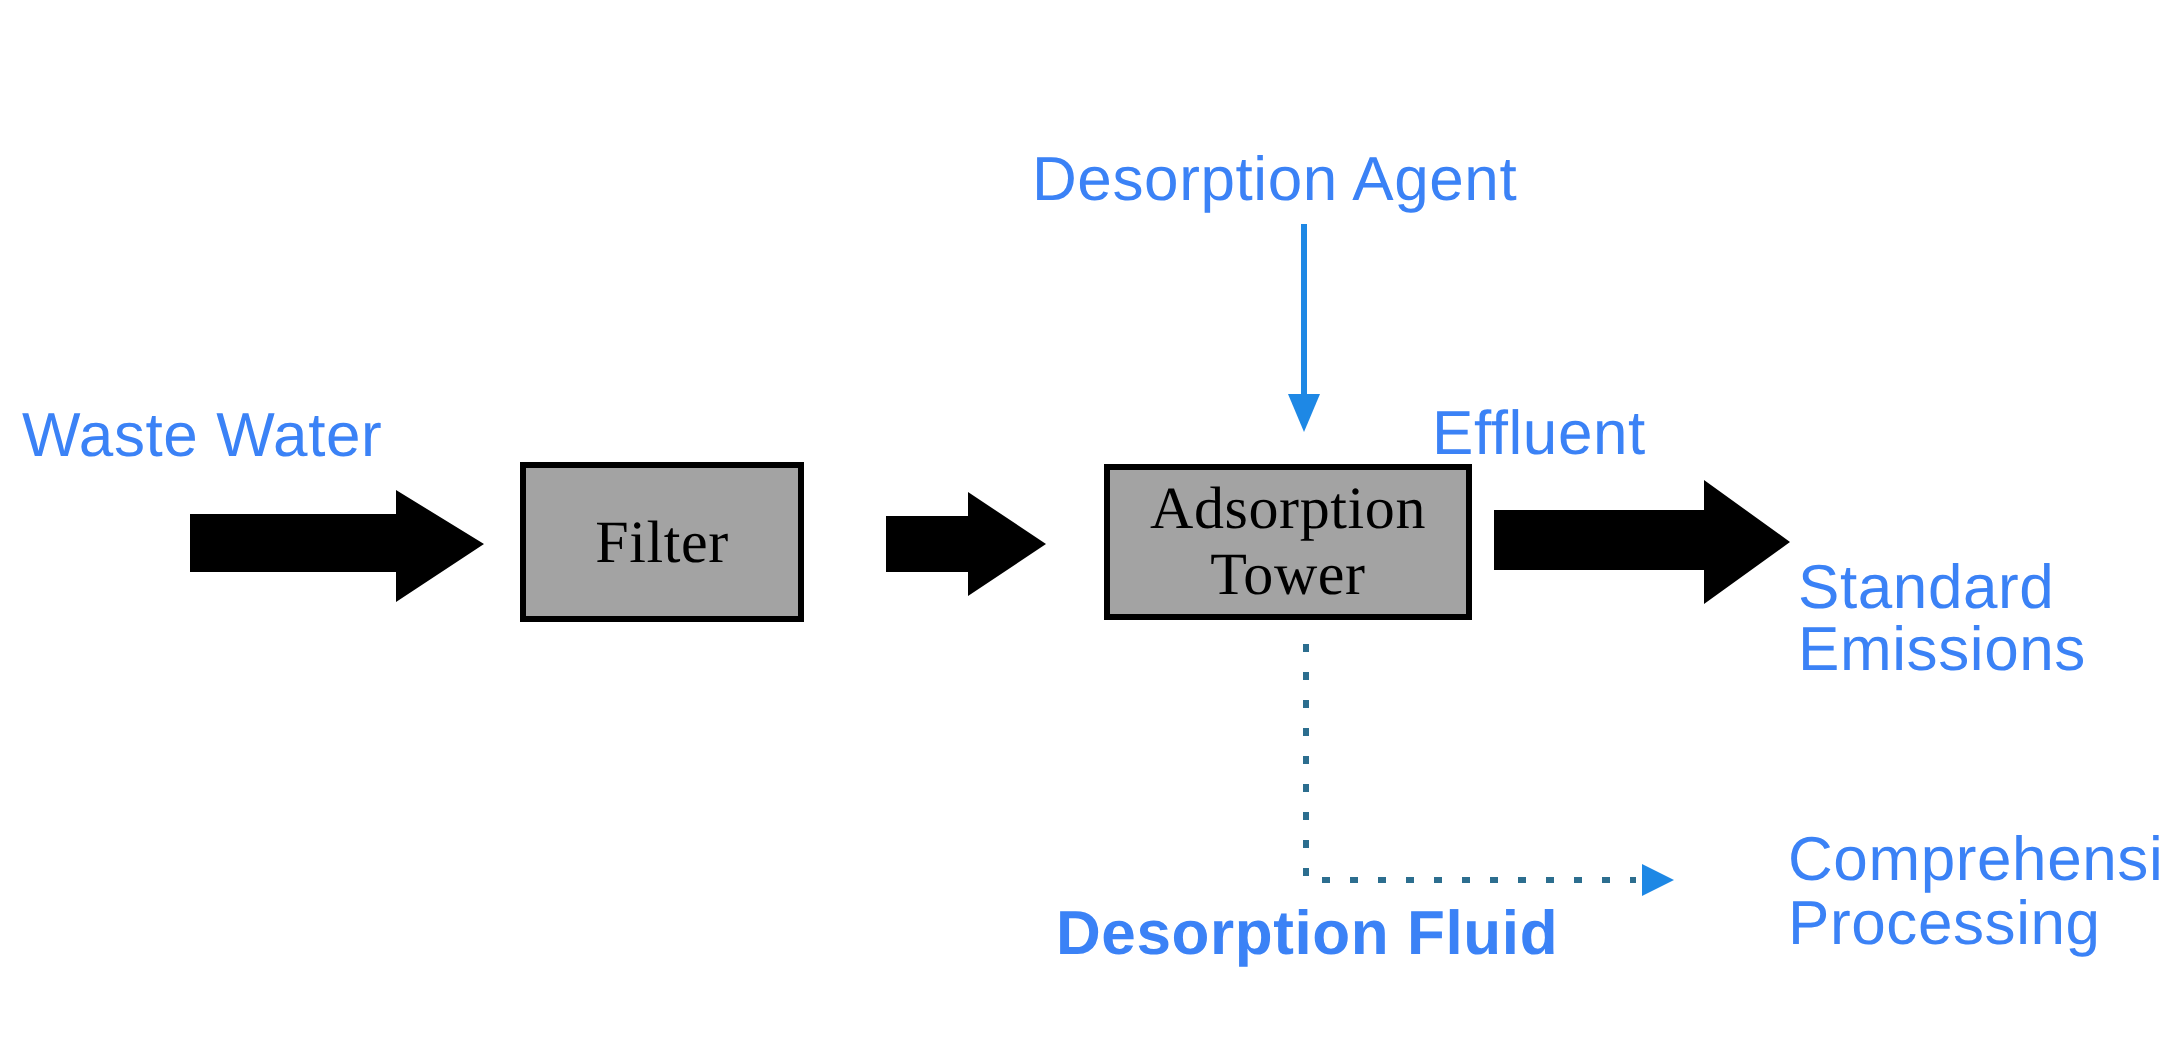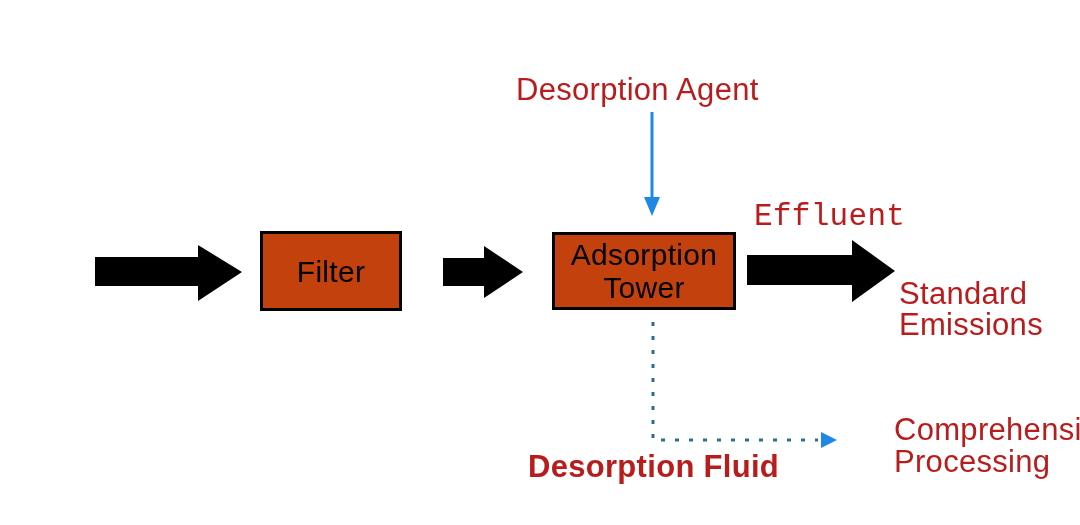--- a/index.html
+++ b/index.html
@@ -10,51 +10,52 @@
     background: #ffffff;
     font-family: "Liberation Sans", "DejaVu Sans", sans-serif;
     color: #000000;
     overflow: hidden;
   }
   .label {
     position: absolute;
     font-size: 31px;
     line-height: 31px;
     white-space: pre-line;
-    color: #b91c1c;
+    color: #3b82f6;
     letter-spacing: 0.3px;
   }
   .label.two-line { line-height: 31px; }
   #comprehensive-label { line-height: 32px; }
   .box {
     position: absolute;
     box-sizing: border-box;
     border: 3px solid #000000;
-    background: #c2410c;
+    background: #a3a3a3;
     display: flex;
     align-items: center;
     justify-content: center;
     text-align: center;
+    font-family: Liberation Serif, serif;
   }
   #filter-box   { left: 260px; top: 231px; width: 142px; height: 80px; }
   #tower-box    { left: 552px; top: 232px; width: 184px; height: 78px; }
   .box .box-label {
     font-size: 30px;
     line-height: 33px;
     white-space: pre-line;
     letter-spacing: 0.3px;
   }
   #connector-layer {
     position: absolute;
     left: 0; top: 0;
     width: 1080px; height: 525px;
   }
   #waste-water-label      { left: 11px;  top: 202px; }
   #desorption-agent-label { left: 516px; top: 74px;  }
-  #effluent-label         { left: 754px; top: 201px; font-family: Liberation Mono, monospace; }
+  #effluent-label         { left: 716px; top: 201px; }
   #standard-emissions-label { left: 899px; top: 234px; margin-top: 44px; }
   #desorption-fluid-label { left: 528px; top: 451px; font-weight: bold; }
   #comprehensive-label    { left: 894px; top: 414px; }
 </style>
 </head>
 <body>
 
 <div id="canvas">
 
   <svg id="connector-layer" viewBox="0 0 1080 525" xmlns="http://www.w3.org/2000/svg">
@@ -65,20 +66,21 @@
 
     <polygon points="747,255 852,255 852,240 895,271 852,302 852,285 747,285" fill="#000000"></polygon>
 
     <line x1="652" y1="112" x2="652" y2="199" stroke-width="3" stroke="#1e88e5"></line>
     <polygon points="644,197 660,197 652,216" fill="#1e88e5"></polygon>
 
     <polyline points="653,322 653,440 818,440" fill="none" stroke-width="3" stroke-dasharray="4 10" stroke="#2c6e8f"></polyline>
     <polygon points="821,432 821,448 837,440" fill="#1e88e5"></polygon>
   </svg>
 
+  <div class="label" id="waste-water-label">Waste Water</div>
 
   <div class="label" id="desorption-agent-label">Desorption Agent</div>
 
   <div class="box" id="filter-box">
     <span class="box-label">Filter</span>
   </div>
 
   <div class="box" id="tower-box">
     <span class="box-label">Adsorption
 Tower</span>

